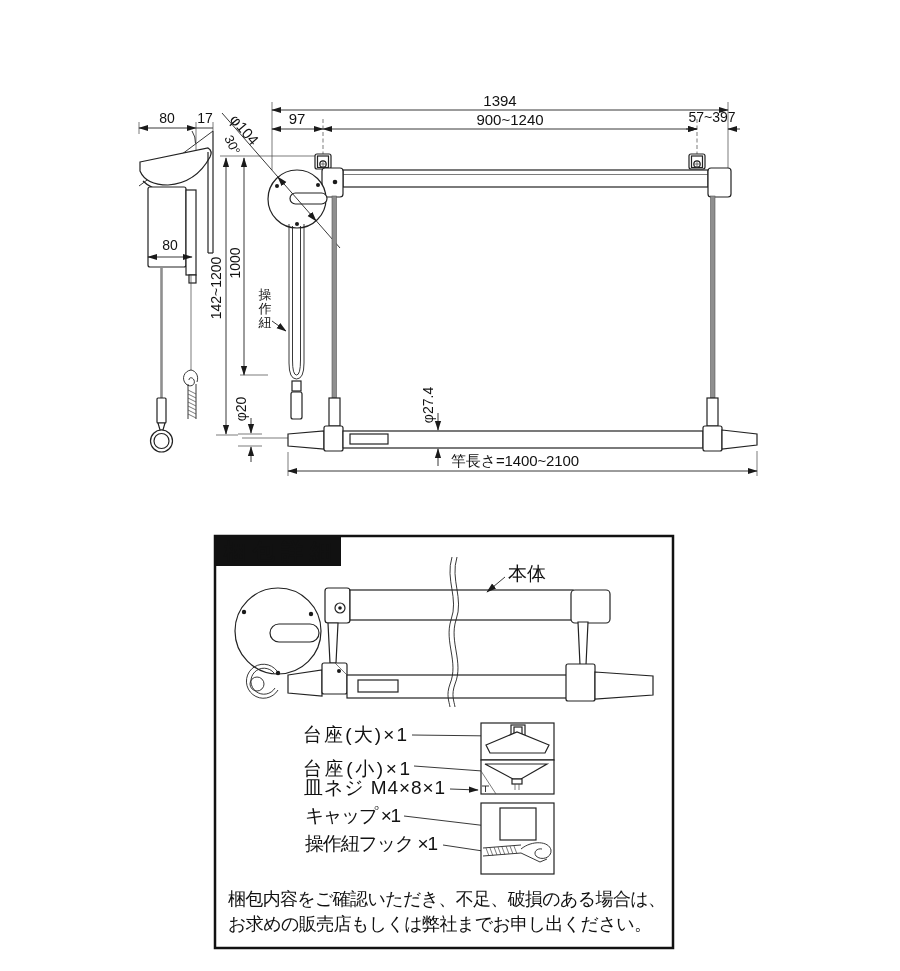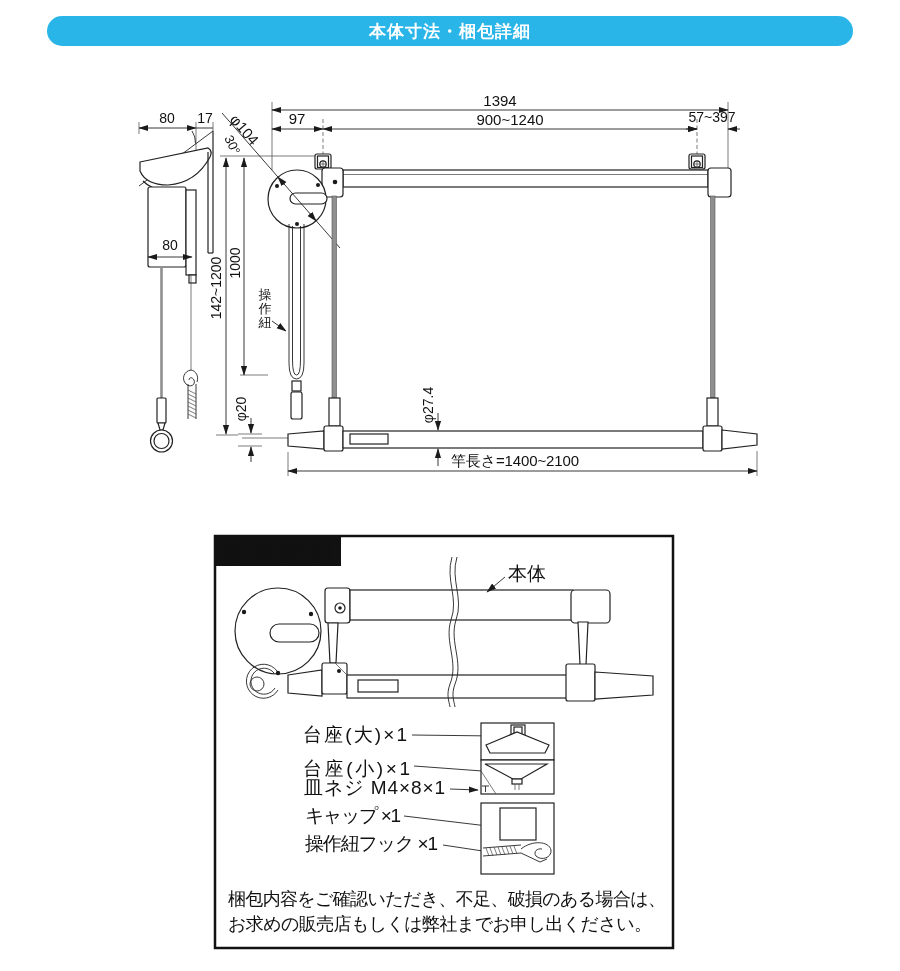--- a/index.html
+++ b/index.html
@@ -25,23 +25,20 @@
   .pole{fill:#8f8f8f;stroke:#555;stroke-width:0.6;}
   .dot{fill:#1a1a1a;stroke:none;}
   .jp{font-size:19px;}
   .note{font-size:18px;}
 </style>
 </head>
 <body>
 
 <div class="page">
 
-  <div class="header-pill">
-    <span>本体寸法・梱包詳細</span>
-  </div>
 
   <svg width="900" height="971" viewBox="0 0 900 971">
     <defs>
       <marker id="ah" viewBox="0 0 10 8" refX="9.3" refY="4" markerWidth="10" markerHeight="8" orient="auto-start-reverse" markerUnits="userSpaceOnUse">
         <path d="M0 0.8 L10 4 L0 7.2 Z" fill="#1a1a1a"></path>
       </marker>
     </defs>
 
     <g>
 

